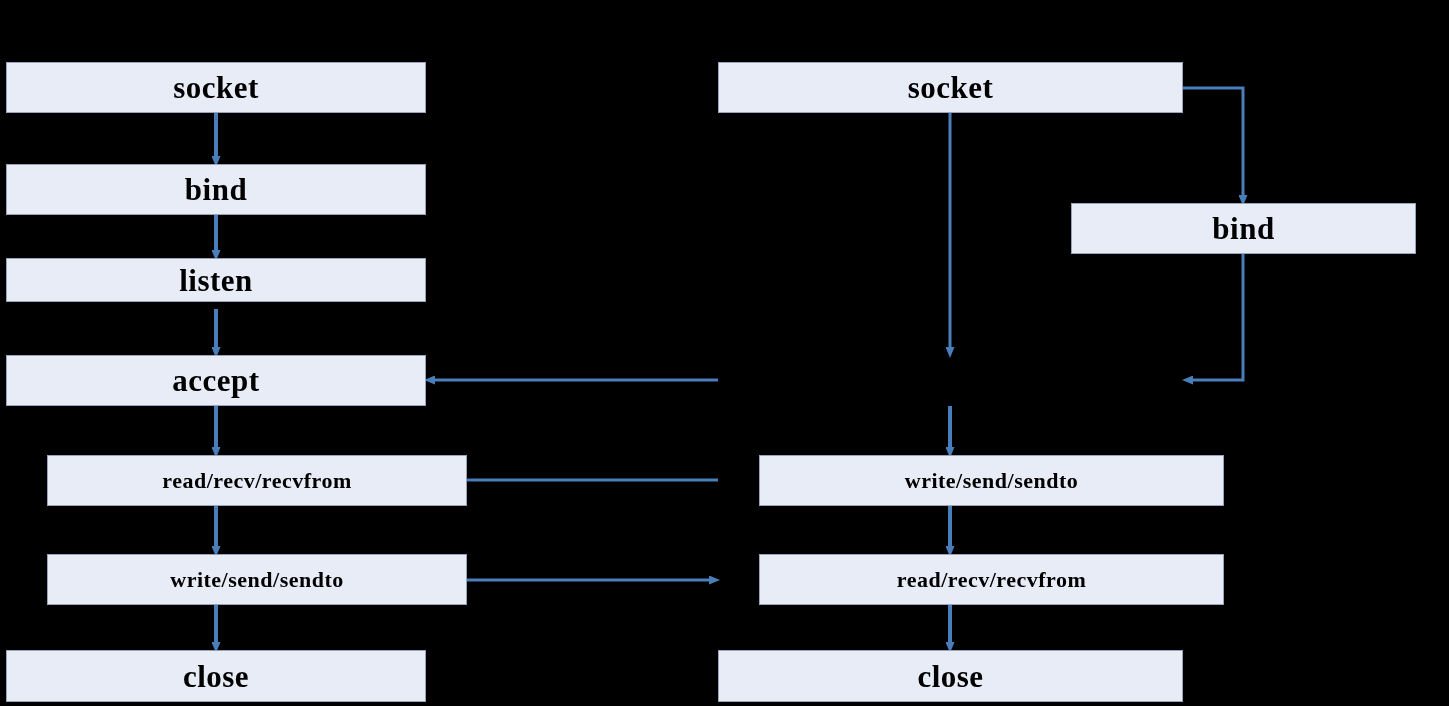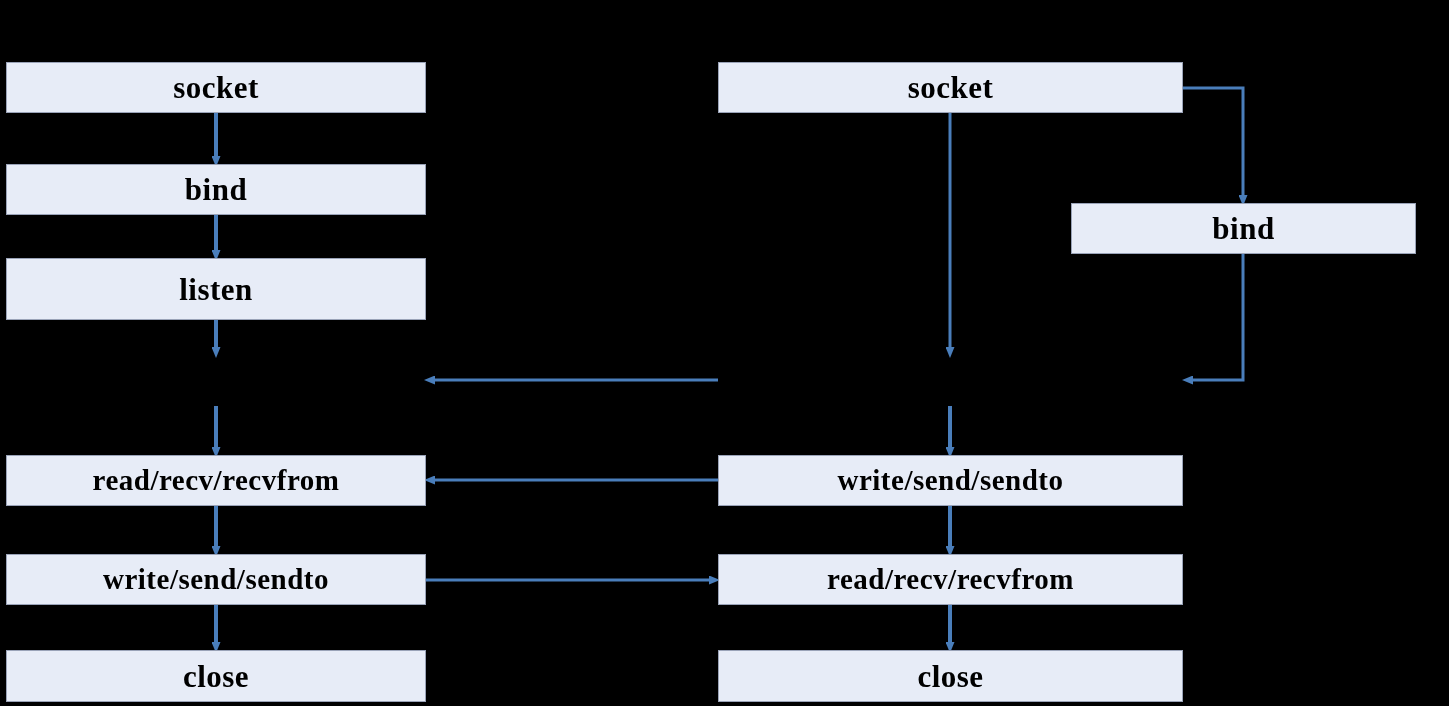--- a/index.html
+++ b/index.html
@@ -40,21 +40,21 @@
     font-family: "Liberation Serif", "DejaVu Serif", serif;
     font-weight: 700;
     letter-spacing: 0.5px;
     white-space: nowrap;
   }
   .node-label {
     display: block;
     line-height: 1;
   }
   .size-lg { font-size: 31px; }
-  .size-md { font-size: 29px; }
+  .size-md { font-size: 22px; margin-left: 41px; }
 </style>
 </head>
 <body>
 
 <div id="diagram">
 
   <svg id="edges" viewBox="0 0 1449 706" width="1449" height="706" xmlns="http://www.w3.org/2000/svg">
     <defs>
       <marker id="arrow-down" markerWidth="11" markerHeight="9" refX="1" refY="4.5" orient="auto-start-reverse" markerUnits="userSpaceOnUse">
         <path d="M 0 0 L 11 4.5 L 0 9 z" fill="#4a7ebb"></path>
@@ -84,22 +84,25 @@
       <line x1="426" y1="580" x2="710" y2="580" stroke-width="3" marker-end="url(#arrow-down)"></line>
     </g>
   </svg>
 
   <div class="node size-lg" style="left:6px;  top:62px;  width:420px; height:51px;">
     <span class="node-label">socket</span>
   </div>
   <div class="node size-lg" style="left:6px;  top:164px; width:420px; height:51px;">
     <span class="node-label">bind</span>
   </div>
-  <div class="node size-lg" style="left:6px;  top:258px; width:420px; height:62px;">
+  <div class="node size-lg" style="left:6px;  top:258px; width:420px; height:44px;">
     <span class="node-label">listen</span>
+  </div>
+  <div class="node size-lg" style="left:6px;  top:355px; width:420px; height:51px;">
+    <span class="node-label">accept</span>
   </div>
   <div class="node size-md" style="left:6px;  top:455px; width:420px; height:51px;">
     <span class="node-label">read/recv/recvfrom</span>
   </div>
   <div class="node size-md" style="left:6px;  top:554px; width:420px; height:51px;">
     <span class="node-label">write/send/sendto</span>
   </div>
   <div class="node size-lg" style="left:6px;  top:650px; width:420px; height:52px;">
     <span class="node-label">close</span>
   </div>

